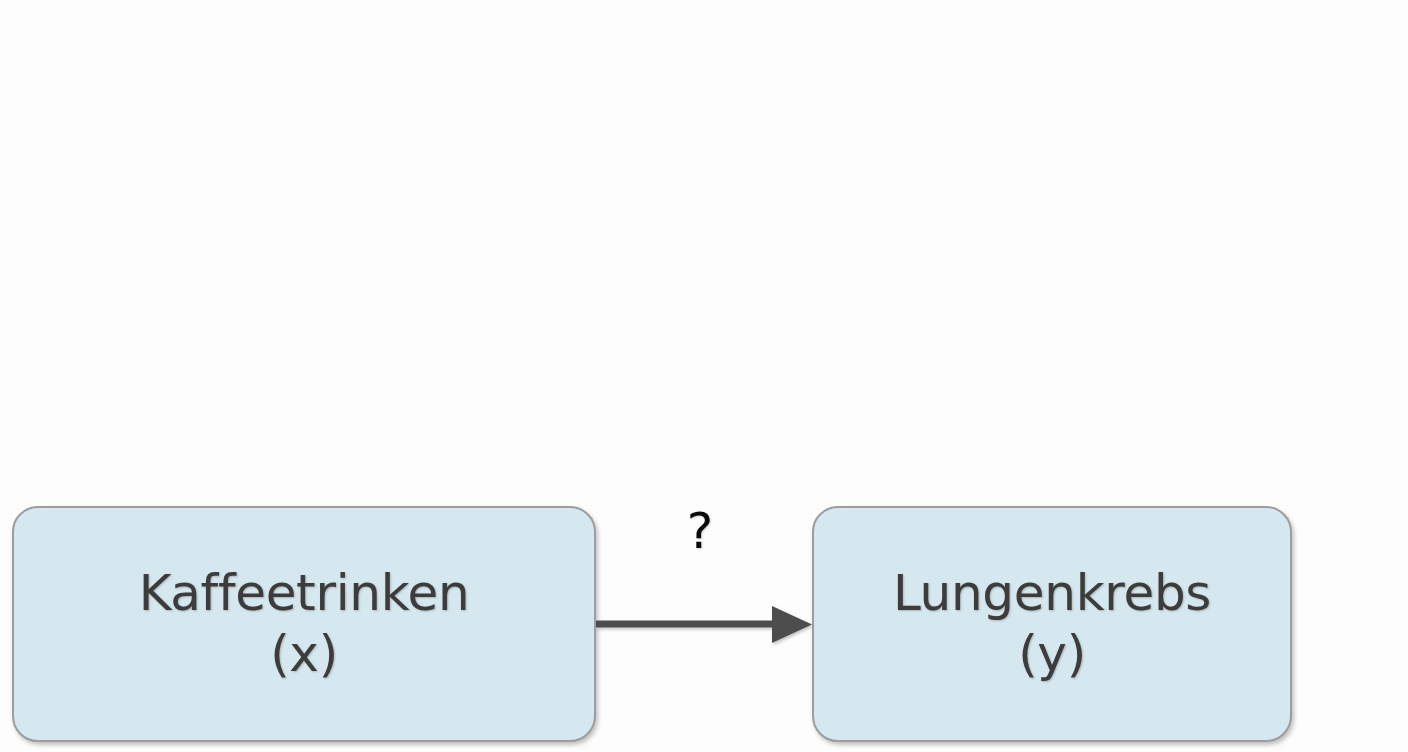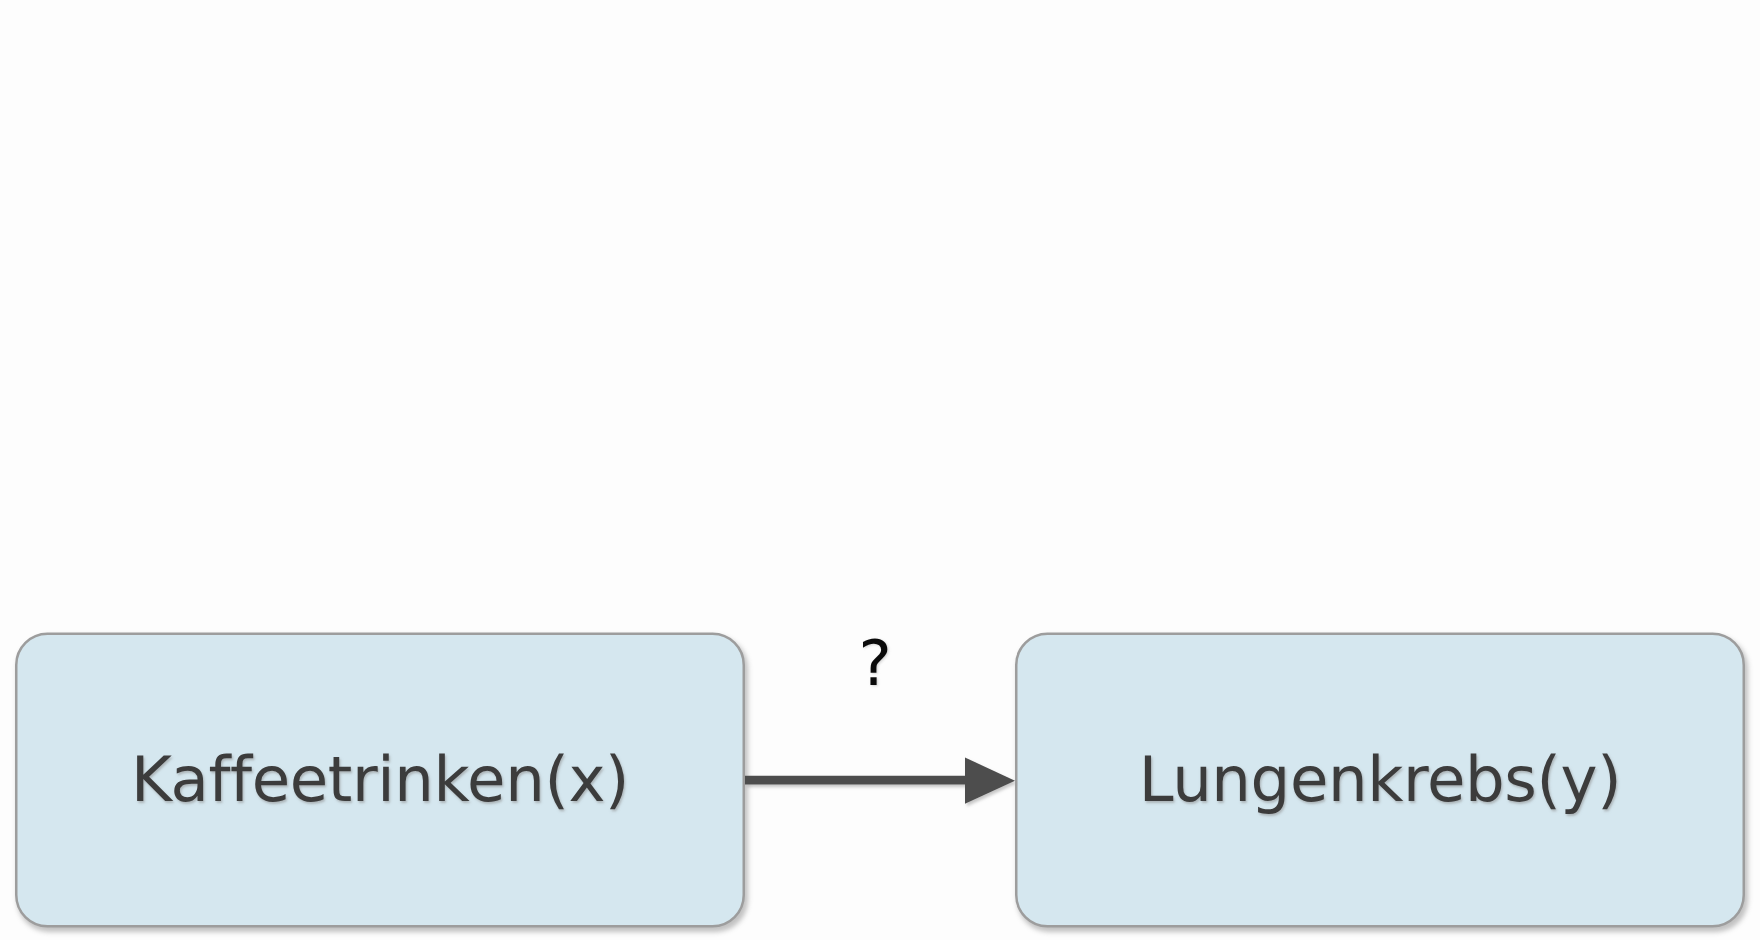--- a/index.html
+++ b/index.html
@@ -23,21 +23,21 @@
 
   
   .node {
     position: absolute;
     box-sizing: border-box;
     border-radius: 26px;
     border: 2px solid #9d9d9d;
     background: #d5e7ef;
     box-shadow: 2px 3px 4px rgba(120,120,120,0.45);
     display: flex;
-    flex-direction: row;
+    flex-direction: column;
     align-items: center;
     justify-content: center;
   }
 
   .node-label {
     color: #3c3c3c;
     font-family: "DejaVu Sans", sans-serif;
     font-size: 50px;
     line-height: 1.22;
     font-weight: 400;
@@ -50,21 +50,21 @@
   #node-cause {
     left: 12px;
     top: 506px;
     width: 584px;
     height: 236px;
   }
 
   #node-effect {
     left: 812px;
     top: 506px;
-    width: 584px;
+    width: 480px;
     height: 236px;
   }
 
   
   #edge-layer {
     position: absolute;
     left: 0;
     top: 0;
     width: 1408px;
     height: 752px;

